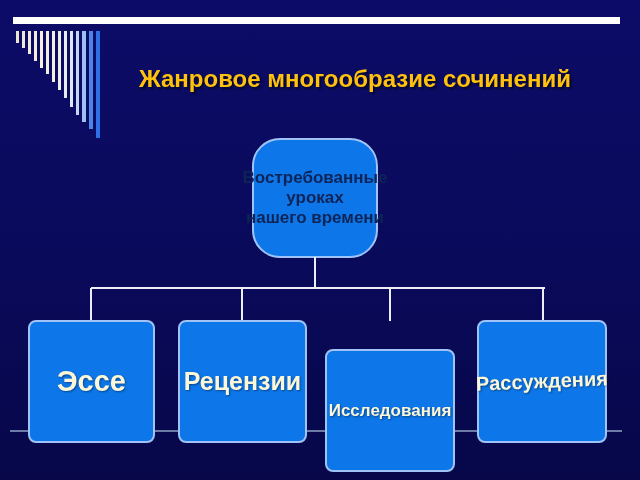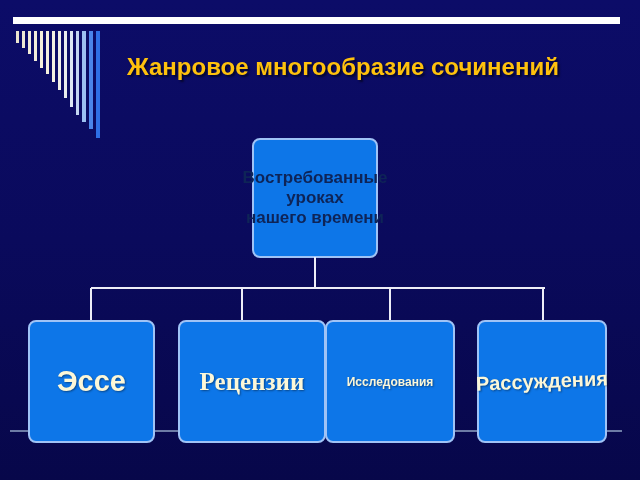--- a/index.html
+++ b/index.html
@@ -5,34 +5,34 @@
   html,body{margin:0;padding:0;background:#000;}
   .slide{
     position:relative;width:640px;height:480px;overflow:hidden;
     font-family:"Liberation Sans",sans-serif;font-weight:bold;
     background:linear-gradient(180deg,#0c0c68 0%,#0a0a5c 50%,#07074a 100%);
   }
   .top-bar{position:absolute;left:13px;top:17px;width:607px;height:7px;background:#ffffff;}
   .deco{position:absolute;left:16px;top:31px;display:flex;align-items:flex-start;gap:3px;}
   .deco i{display:block;width:3px;}
   .deco i:nth-child(n+12){width:4px;}
-  .title{position:absolute;left:123px;top:46px;margin:4px;font-size:24px;line-height:34px;
+  .title{position:absolute;left:123px;top:46px;margin:16px;font-size:24px;line-height:34px;
     color:#fec10d;text-shadow:2px 2px 2px rgba(0,0,0,.55);white-space:nowrap;text-align:center;}
   .title span{display:block;}
   .node{position:absolute;background:#0d76e8;border:2px solid #9fc3f6;box-sizing:border-box;
     display:flex;flex-direction:column;align-items:center;justify-content:center;}
-  .root-box{left:252px;top:138px;width:126px;height:120px;border-radius:8px;
+  .root-box{left:252px;top:138px;width:126px;height:120px;border-radius:28px;
     font-size:17px;line-height:20px;color:#0e2457;}
   .root-box span{display:block;white-space:nowrap;text-align:center;}
   .leaf{top:320px;height:123px;border-radius:8px;color:#fcf7d8;
     text-shadow:1px 1px 2px rgba(0,0,0,.4);z-index:2;}
   .leaf span{white-space:nowrap;}
   .leaf-0{left:28px;width:127px;font-size:29px;}
-  .leaf-1{left:178px;width:148px;font-size:25px;font-family:Liberation Serif, serif;}
-  .leaf-2{left:325px;width:130px;font-size:12px;}
+  .leaf-1{left:178px;width:129px;font-size:25px;}
+  .leaf-2{left:325px;width:130px;font-size:17px;margin-top:29px;}
   .leaf-3{left:477px;width:130px;font-size:20px;}
   .leaf-3 span{transform:rotate(-2.5deg);}
   .conn{position:absolute;background:#ededf7;z-index:1;}
   .conn-root-v{left:314px;top:257px;width:2px;height:31px;}
   .conn-h{left:91px;top:287px;width:454px;height:2px;}
   .conn-d{top:288px;width:2px;height:33px;}
   .conn-d0{left:90px;}
   .conn-d1{left:241px;}
   .conn-d2{left:389px;}
   .conn-d3{left:542px;}

